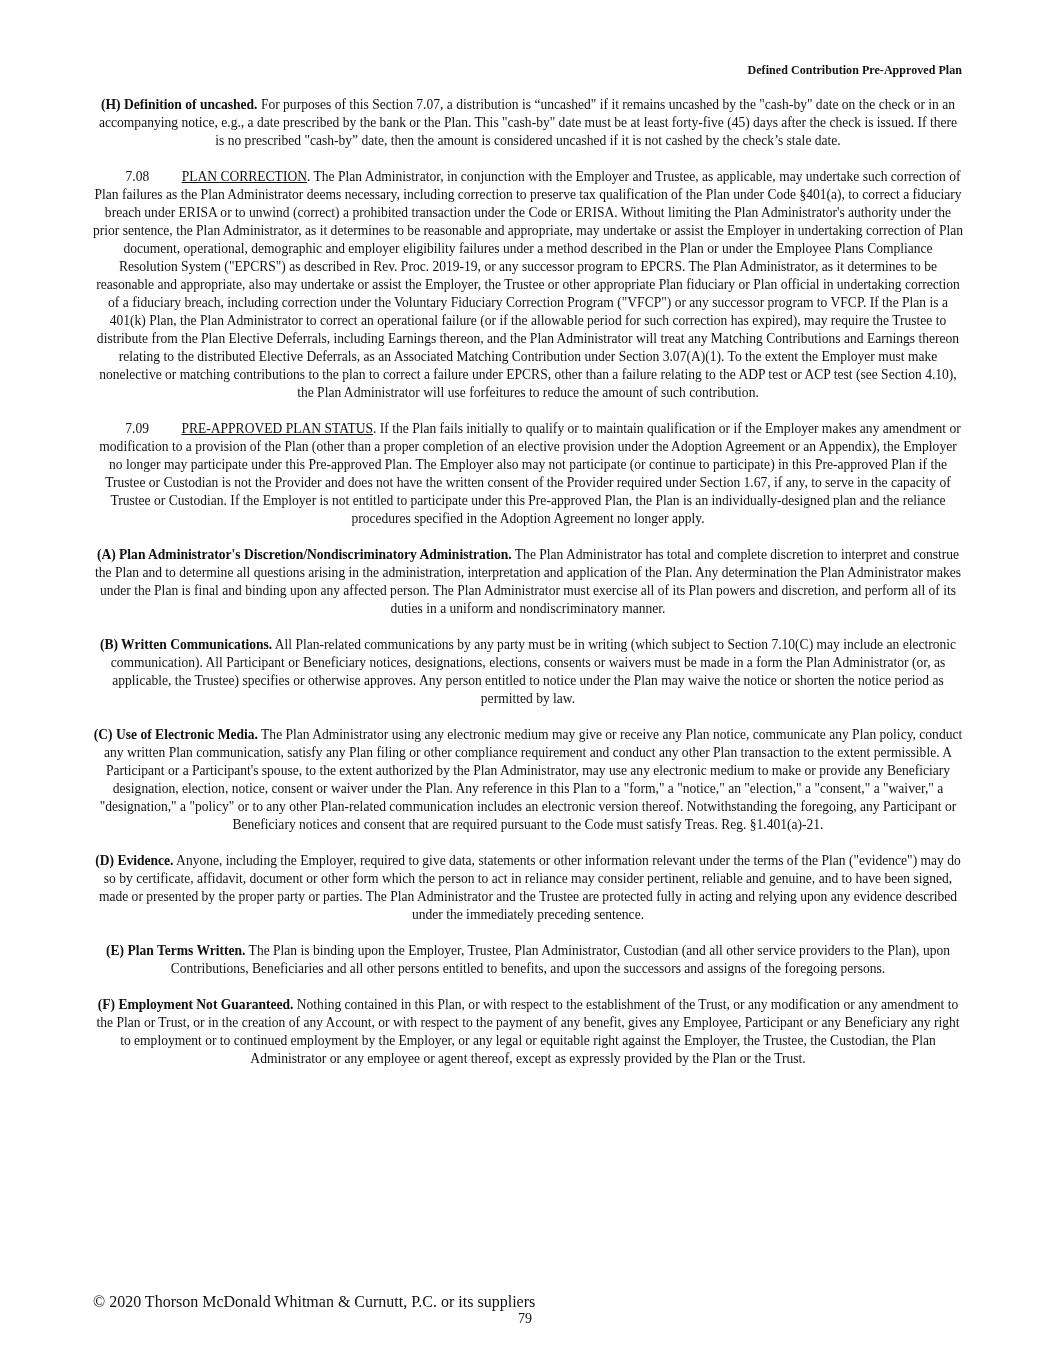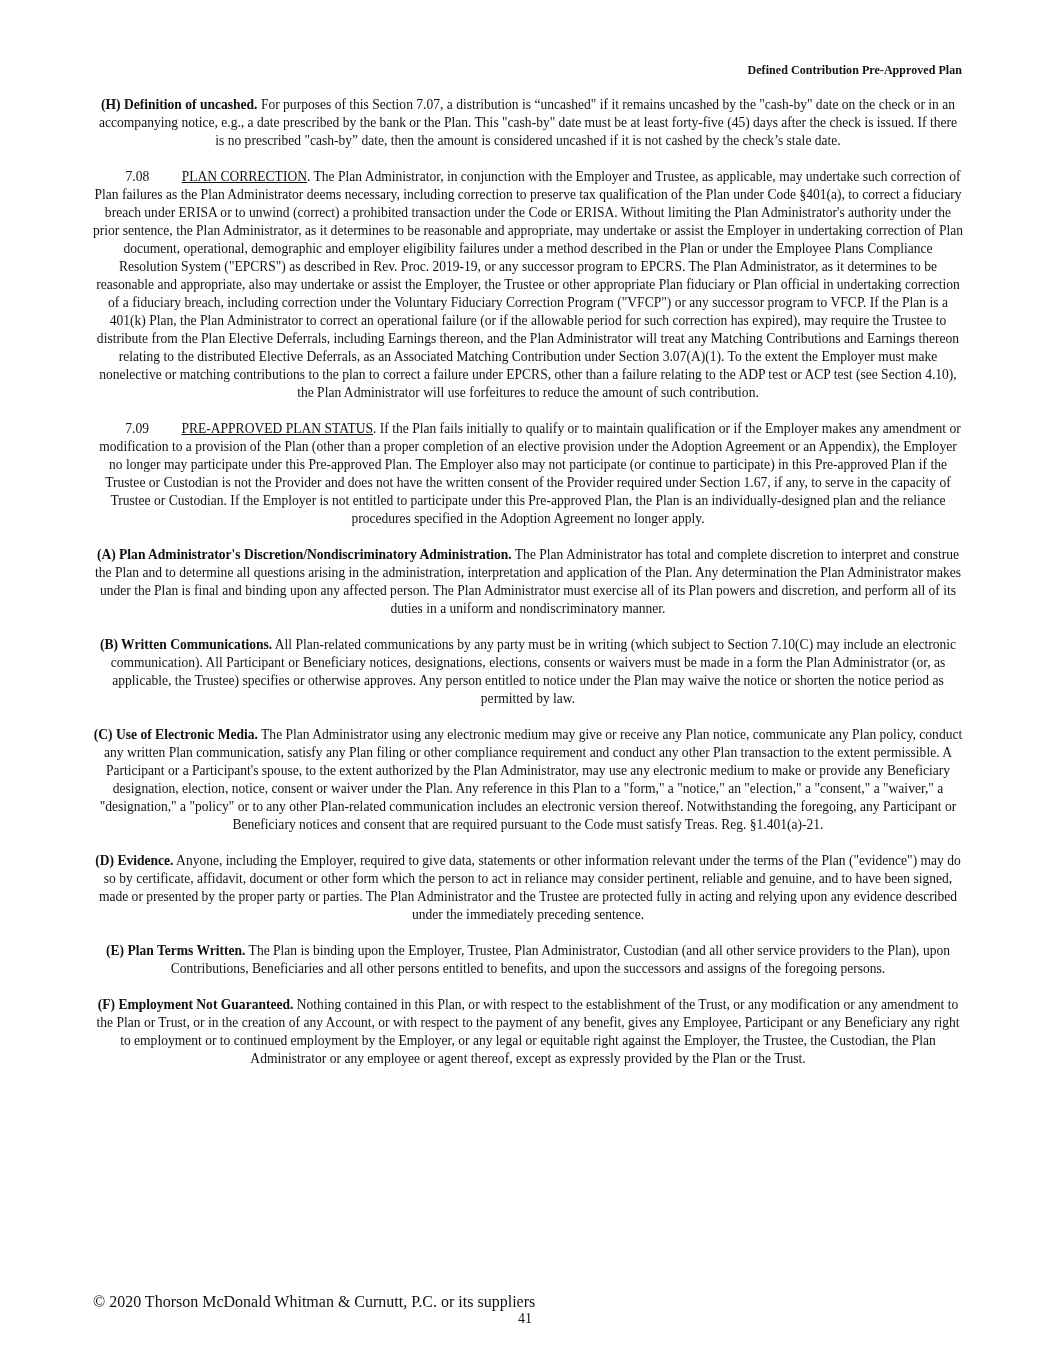--- a/index.html
+++ b/index.html
@@ -51,13 +51,13 @@
 
   <p class="para"><span class="heading-label">(D)  Evidence.</span><span> Anyone, including the Employer, required to give data, statements or other information relevant under the terms of the Plan ("evidence") may do so by certificate, affidavit, document or other form which the person to act in reliance may consider pertinent, reliable and genuine, and to have been signed, made or presented by the proper party or parties. The Plan Administrator and the Trustee are protected fully in acting and relying upon any evidence described under the immediately preceding sentence.</span></p>
 
   <p class="para"><span class="heading-label">(E)  Plan Terms Written.</span><span> The Plan is binding upon the Employer, Trustee, Plan Administrator, Custodian (and all other service providers to the Plan), upon Contributions, Beneficiaries and all other persons entitled to benefits, and upon the successors and assigns of the foregoing persons.</span></p>
 
   <p class="para"><span class="heading-label">(F)  Employment Not Guaranteed.</span><span> Nothing contained in this Plan, or with respect to the establishment of the Trust, or any modification or any amendment to the Plan or Trust, or in the creation of any Account, or with respect to the payment of any benefit, gives any Employee, Participant or any Beneficiary any right to employment or to continued employment by the Employer, or any legal or equitable right against the Employer, the Trustee, the Custodian, the Plan Administrator or any employee or agent thereof, except as expressly provided by the Plan or the Trust.</span></p>
 
 </div>
 
 <div class="footer-copy">© 2020 Thorson McDonald Whitman &amp; Curnutt, P.C. or its suppliers</div>
-<div class="footer-page">41</div>
+<div class="footer-page">79</div>
 
 </body></html>

